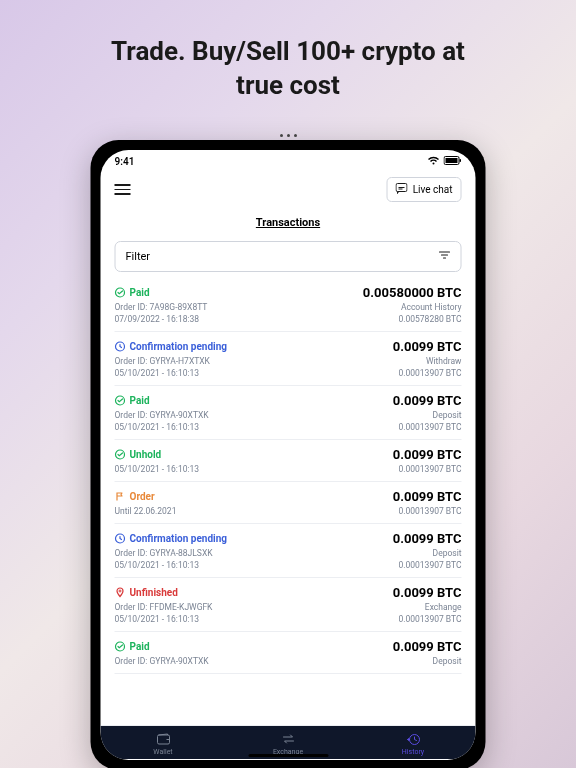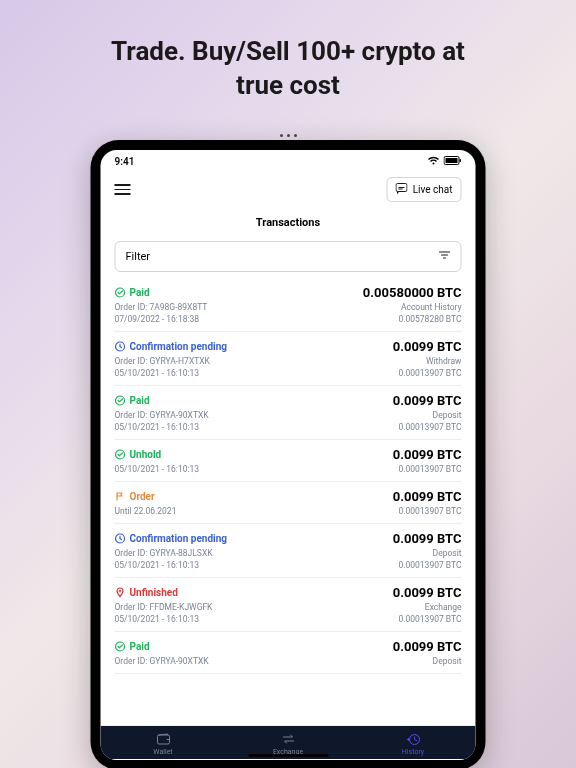--- a/index.html
+++ b/index.html
@@ -31,21 +31,21 @@
     height: 630px;
     background: #000;
     border-radius: 28px;
     padding: 10px;
     box-shadow: 0 8px 30px rgba(0,0,0,0.25);
   }
   .tablet-screen {
     width: 100%;
     height: 100%;
     background: #fff;
-    border-radius: 16px;
+    border-radius: 28px;
     overflow: hidden;
     position: relative;
   }
   .tablet-dots {
     position: absolute;
     top: -6px;
     left: 50%;
     transform: translateX(-50%);
     display: flex;
     gap: 4px;
@@ -78,20 +78,21 @@
     border: 1px solid #d0d4dc;
     border-radius: 5px;
     padding: 5px 8px;
     cursor: pointer;
   }
   .page-title {
     text-align: center;
     font-size: 11px;
     font-weight: 700;
     padding: 6px 12px;
+    text-decoration: underline;
   }
   .filter-box {
     margin: 6px 14px;
     border: 1px solid #d0d4dc;
     border-radius: 6px;
     padding: 8px 10px;
     display: flex;
     justify-content: space-between;
     align-items: flex-end;
     font-size: 11px;

